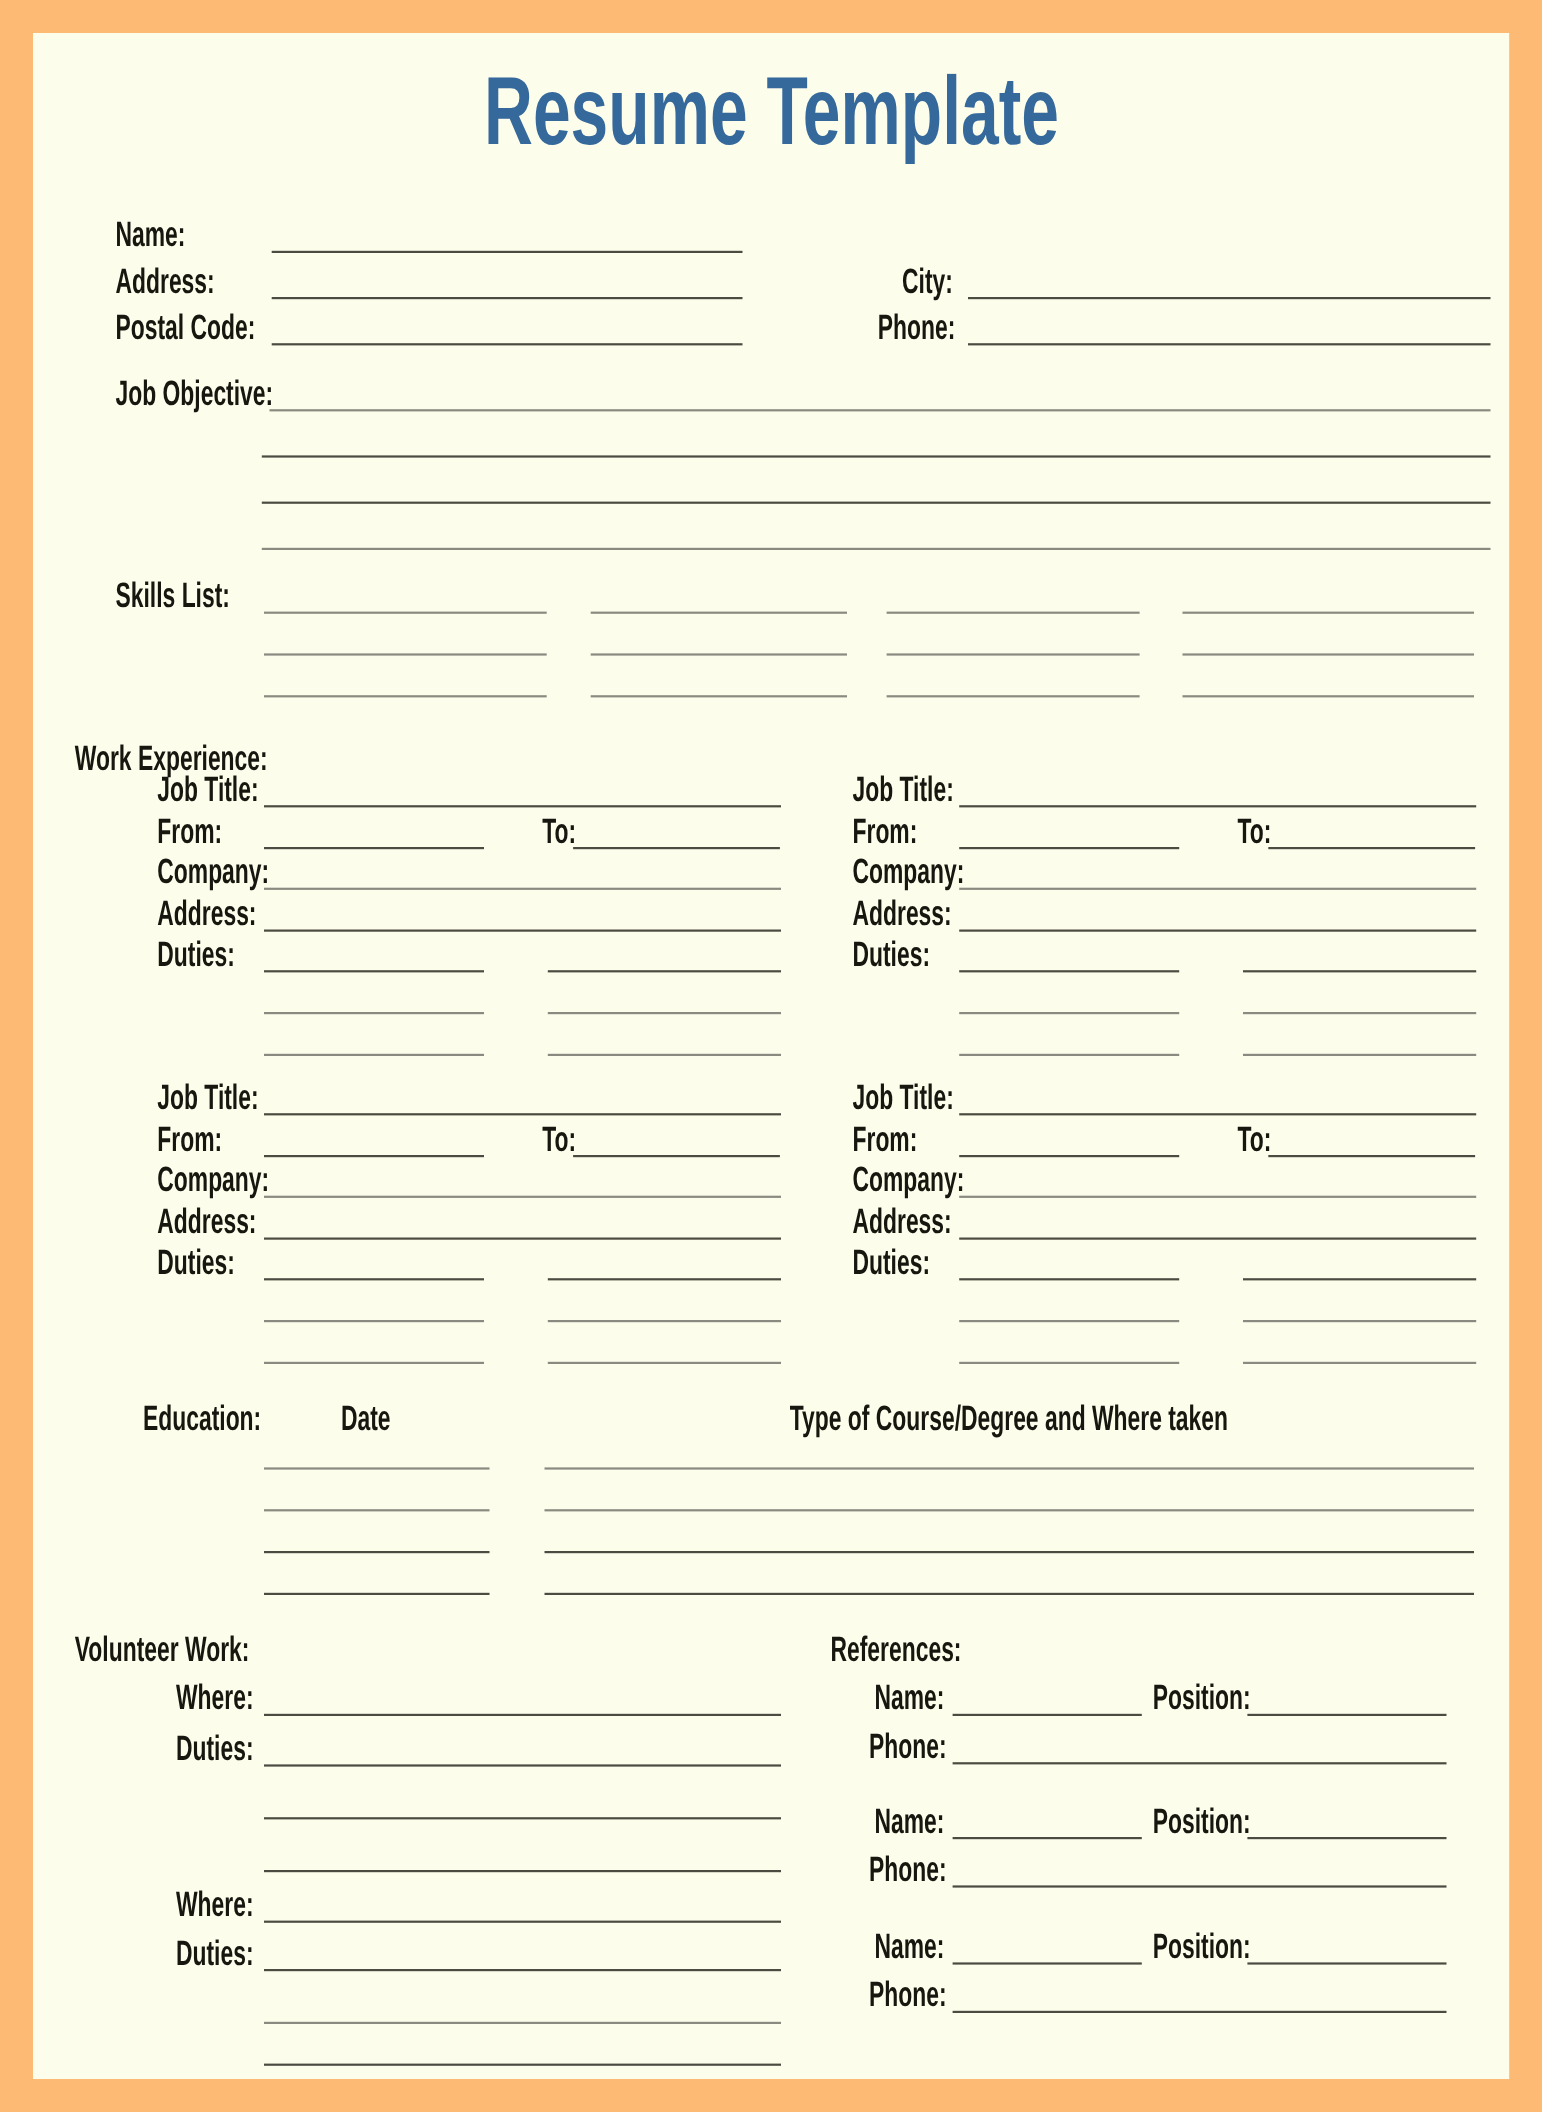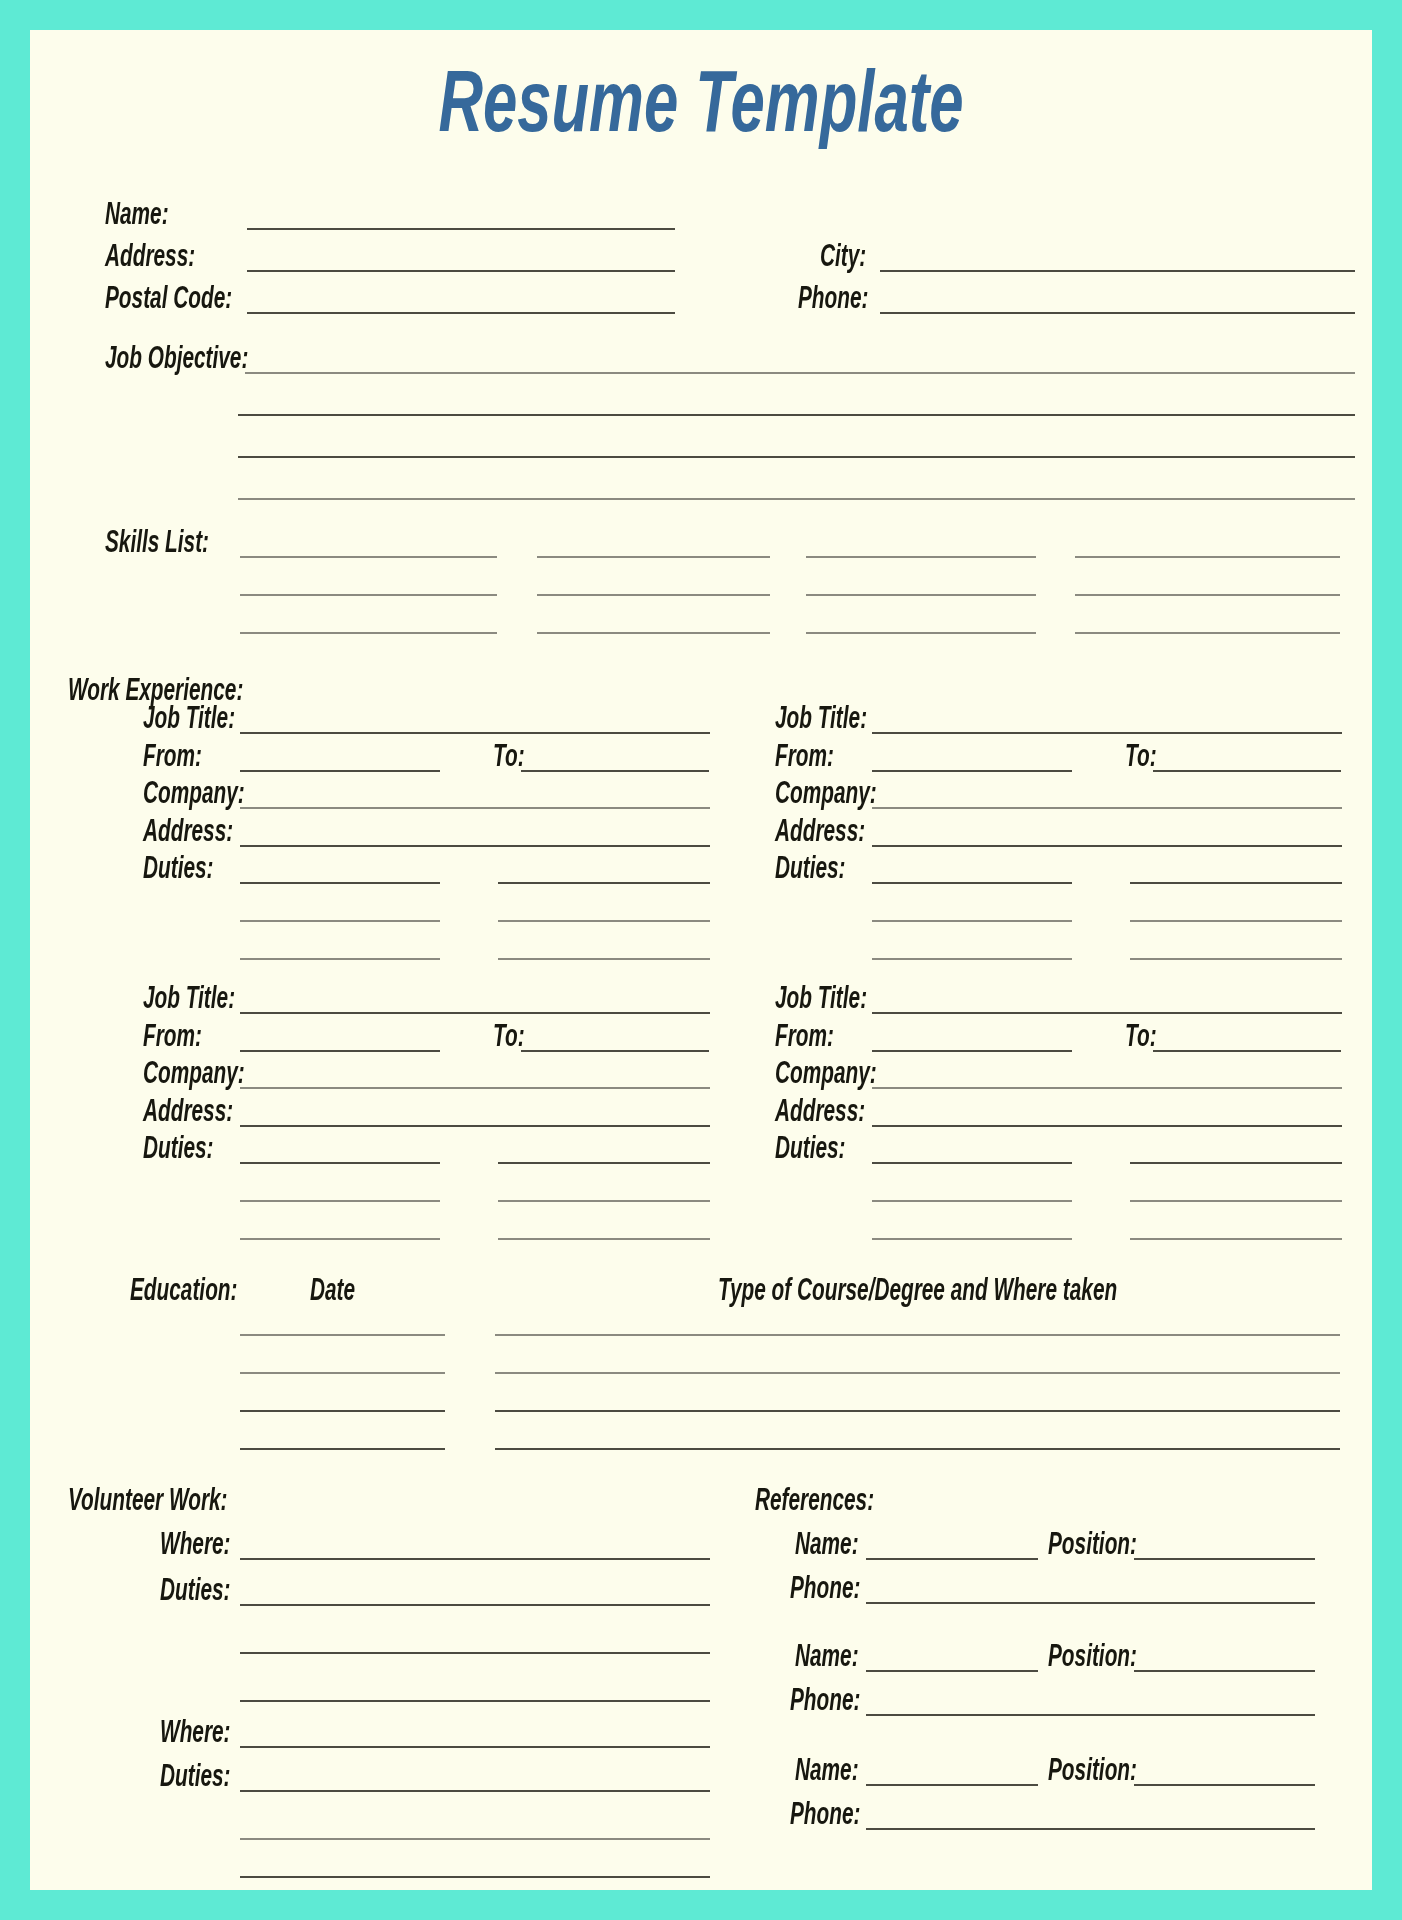--- a/index.html
+++ b/index.html
@@ -1,16 +1,16 @@
 <!DOCTYPE html>
 <html><head>
 <meta charset="utf-8">
 <style>
   html,body{margin:0;padding:0;background:#e8e8e8;}
-  .page{position:relative;width:1402px;height:1920px;background:#5eead4;font-family:"Liberation Sans",sans-serif;overflow:hidden;font-style:italic;}
+  .page{position:relative;width:1402px;height:1920px;background:#fdba74;font-family:"Liberation Sans",sans-serif;overflow:hidden;}
   .inner{position:absolute;left:30px;top:30px;width:1342px;height:1860px;background:#FDFDEC;}
   .title{position:absolute;left:0;width:1402px;top:50px;text-align:center;color:#36699B;font-weight:700;font-size:88px;}
   .title span{display:inline-block;transform:scaleX(0.70);transform-origin:50% 0;white-space:nowrap;}
   .lbl{position:absolute;font-weight:700;font-size:32px;line-height:1.1;color:#17170F;white-space:nowrap;transform:scaleX(0.65);transform-origin:0 0;}
   .line{position:absolute;height:0;border-bottom:2px solid #4c4b41;}
   .line.lt{border-bottom-color:#8b8a80;}
   .blk{position:absolute;}
   
   .blk .jt-l{left:0;top:0}        .blk .jt-line{left:97px;top:32px;width:470px}
   .blk .fr-l{left:0;top:38px}     .blk .fr-line{left:97px;top:70px;width:200px}

